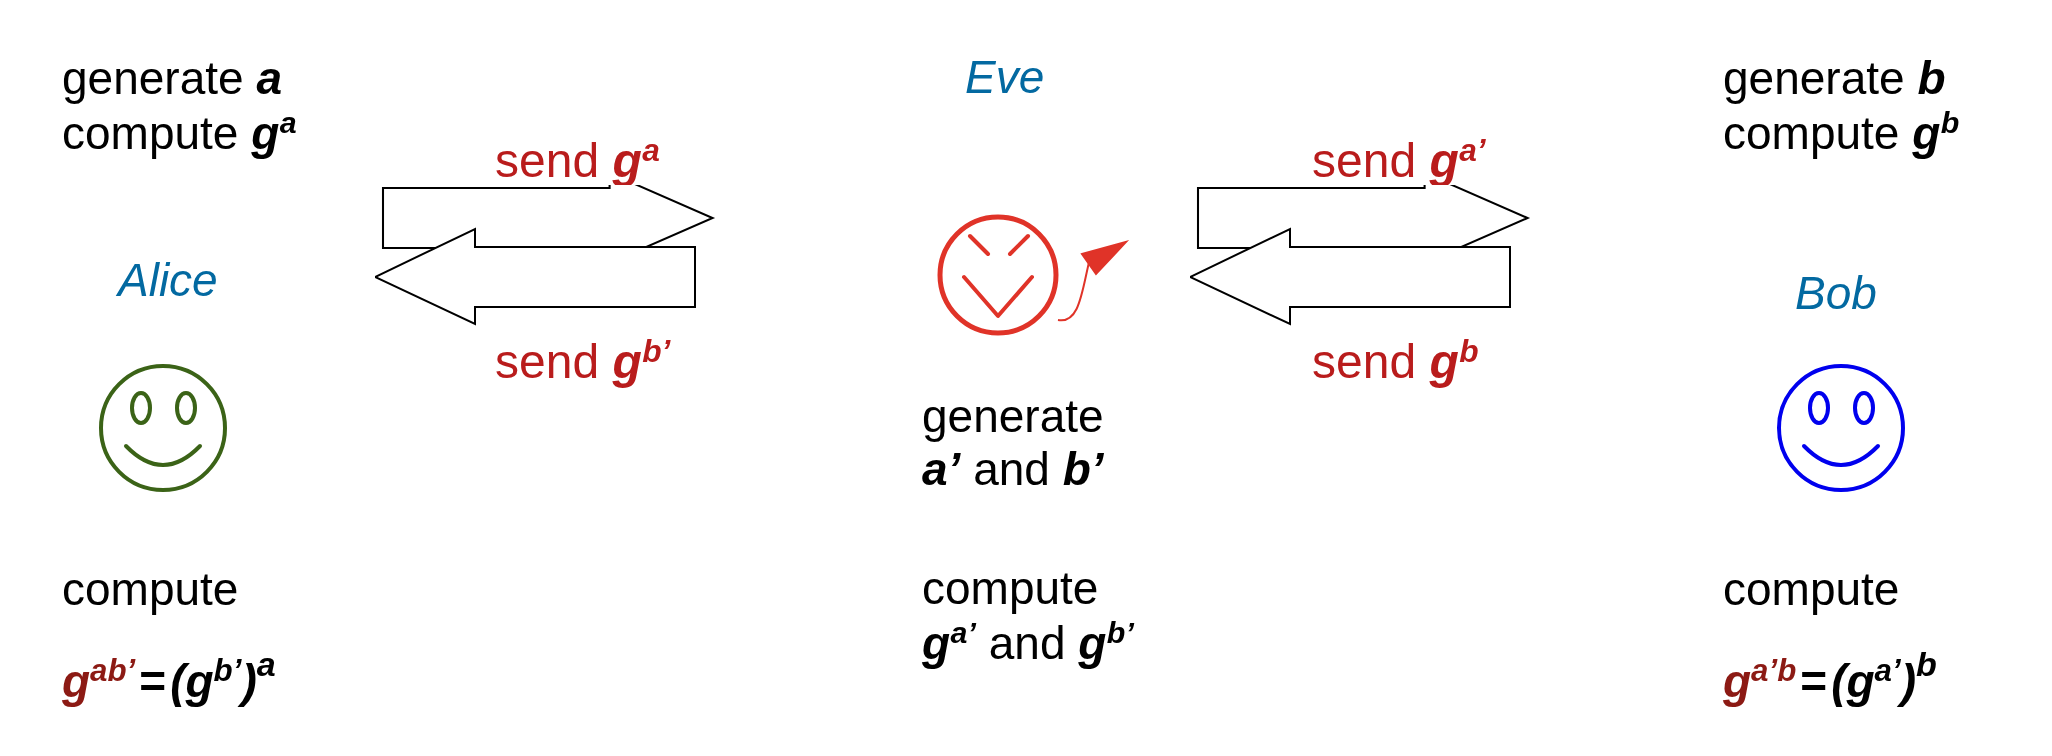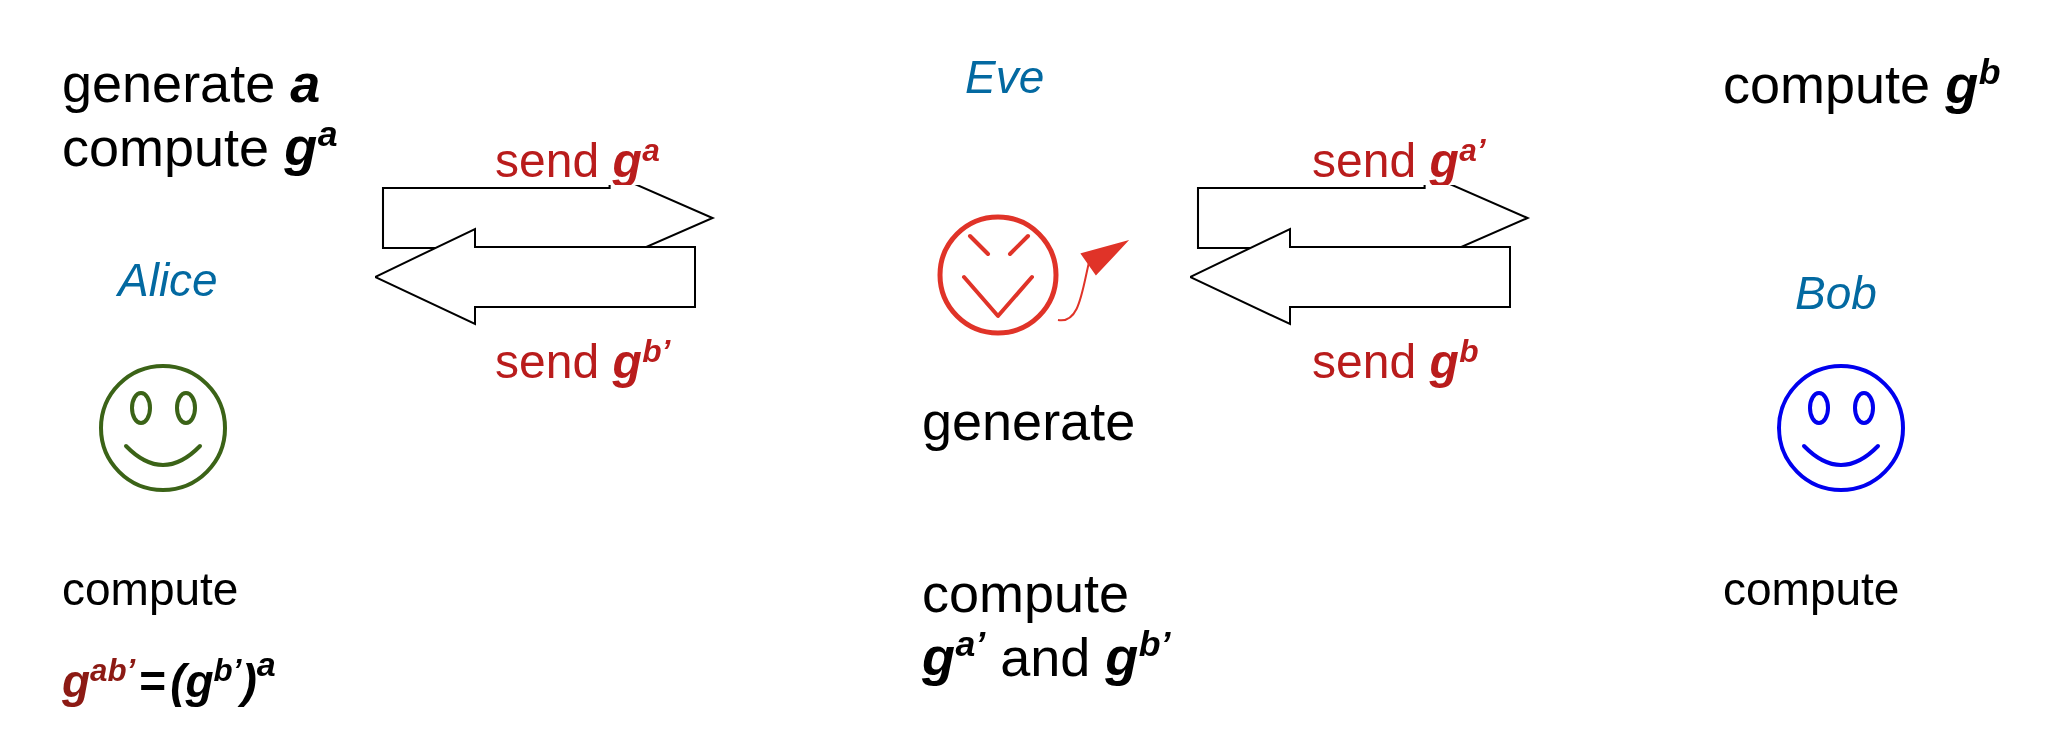--- a/index.html
+++ b/index.html
@@ -16,21 +16,21 @@
     overflow: hidden;
     font-family: "Liberation Sans", sans-serif;
     color: #000000;
   }
 
   
   .txt {
     position: absolute;
     line-height: 1.16;
     white-space: nowrap;
-    font-size: 54px;
+    font-size: 46px;
     color: #000;
   }
   .txt .ln { display: block; }
 
   
   .v {
     font-style: italic;
     font-weight: bold;
     letter-spacing: .5px;
   }
@@ -151,49 +151,54 @@
 
       <line x1="40" y1="24" x2="58" y2="42" stroke="#E03328" stroke-width="4" stroke-linecap="round"></line>
       <line x1="98" y1="24" x2="80" y2="42" stroke="#E03328" stroke-width="4" stroke-linecap="round"></line>
 
       <polyline points="34,65 68,104 102,65" fill="none" stroke="#E03328" stroke-width="4" stroke-linecap="round" stroke-linejoin="round"></polyline>
     </svg>
   </div>
 
   <div class="txt" style="left:922px; top:390px;">
     <span class="ln">generate</span>
+    <span class="ln"><span class="prime">a’</span><span>&nbsp;</span><span>and</span><span>&nbsp;</span><span class="prime">b’</span></span>
   </div>
 
   <div class="txt" style="left:922px; top:562px;">
     <span class="ln">compute</span>
     <span class="ln"><span class="v"><span>g</span><sup>a’</sup></span><span>&nbsp;</span><span>and</span><span>&nbsp;</span><span class="v"><span>g</span><sup>b’</sup></span></span>
   </div>
 
   <div class="arrowlabel" style="left:1312px; top:132px;"><span>send </span><span class="v"><span>g</span><sup>a’</sup></span></div>
 
   <div class="arrowsvg" style="left:1190px; top:185px;">
     <svg width="420" height="150" viewBox="0 0 420 150" aria-hidden="true">
       <polygon points="100,15 320,15 320,0 420,45 320,90 320,75 100,75" fill="#ffffff" stroke="#000000" stroke-width="2" transform="translate(-95,-12) scale(1.03,1)"></polygon>
       <polygon points="320,80 100,80 100,62 0,110 100,157 100,140 320,140" fill="#ffffff" stroke="#000000" stroke-width="2" transform="translate(0,-18)"></polygon>
     </svg>
   </div>
 
   <div class="arrowlabel" style="left:1312px; top:333px;"><span>send </span><span class="v"><span>g</span><sup>b</sup></span></div>
 
   <div class="txt" style="left:1723px; top:52px;">
+    <span class="ln"><span>generate</span><span>&nbsp;</span><span class="v">b</span></span>
     <span class="ln"><span>compute</span><span>&nbsp;</span><span class="v"><span>g</span><sup>b</sup></span></span>
   </div>
 
   <div class="name" style="left:1795px; top:253px;margin-top:13px;">Bob</div>
 
   <div class="face" style="left:1766px; top:358px;">
     <svg width="150" height="140" viewBox="0 0 150 140" aria-hidden="true">
       <circle cx="75" cy="70" r="62" fill="none" stroke="#0000EE" stroke-width="4"></circle>
       <ellipse cx="53" cy="50" rx="9" ry="15" fill="none" stroke="#0000EE" stroke-width="4"></ellipse>
       <ellipse cx="98" cy="50" rx="9" ry="15" fill="none" stroke="#0000EE" stroke-width="4"></ellipse>
       <path d="M 38 88 Q 75 126 112 88" fill="none" stroke="#0000EE" stroke-width="4" stroke-linecap="round"></path>
     </svg>
   </div>
 
   <div class="formula plain" style="left:1723px; top:562px; font-style:normal; font-weight:normal;">compute</div>
 
+  <div class="formula" style="left:1723px; top:645px;">
+    <span class="red"><span>g</span><sup>a’b</sup></span><span class="eq blk">=</span><span class="blk paren">(</span><span class="blk"><span>g</span><sup>a’</sup></span><span class="blk paren">)</span><sup class="blk bigsup">b</sup>
+  </div>
 
 </div>
 
 </body></html>

